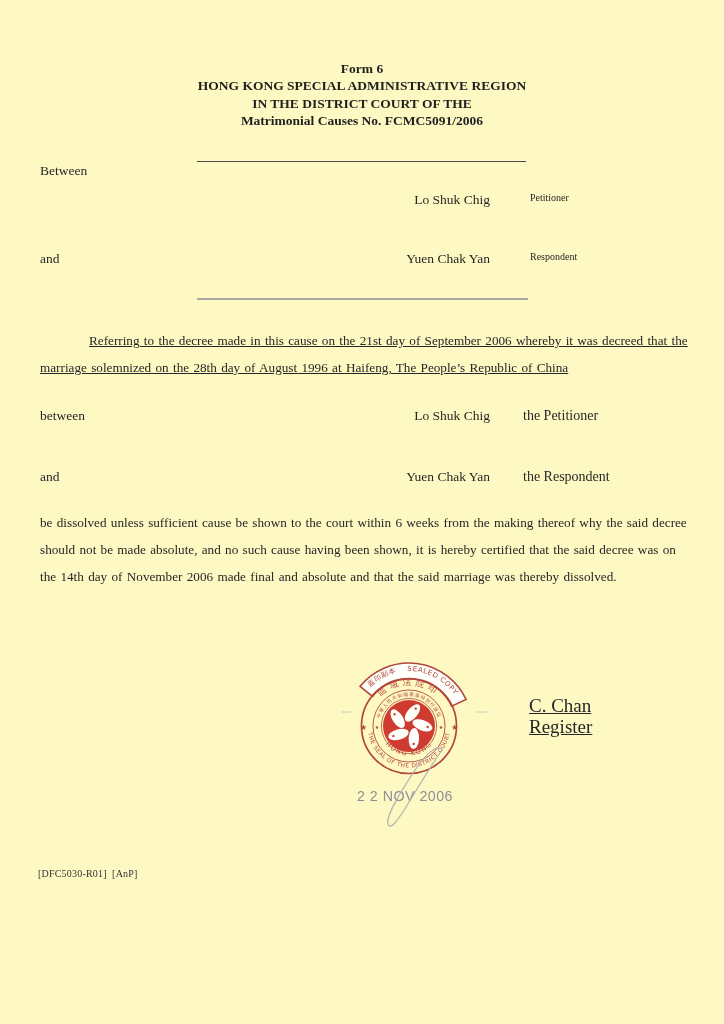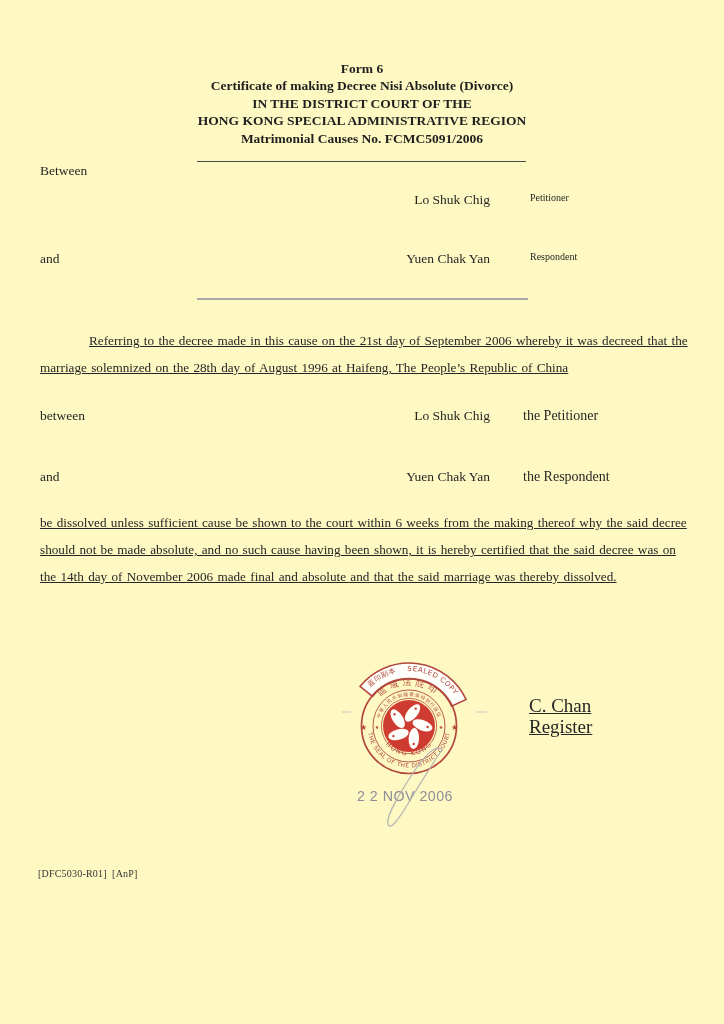--- a/index.html
+++ b/index.html
@@ -37,23 +37,22 @@
   }
   .sealsvg{position:absolute;left:330px;top:640px;width:170px;height:200px;}
 </style>
 </head>
 <body>
 
 <div class="page">
 
   <div class="hdr">
     <div>Form 6</div>
-    <div>Certificate of making Decree Nisi Absolute (Divorce)</div>
+    <div>HONG KONG SPECIAL ADMINISTRATIVE REGION</div>
     <div>IN THE DISTRICT COURT OF THE</div>
-    <div>HONG KONG SPECIAL ADMINISTRATIVE REGION</div>
     <div>Matrimonial Causes No. FCMC5091/2006</div>
   </div>
 
   <div class="rule1"></div>
 
   <div class="lbl" style="left:40px;top:163px;">Between</div>
   <div class="name" style="top:192px;">Lo Shuk Chig</div>
   <div class="role" style="top:192px;">Petitioner</div>
   <div class="lbl" style="left:40px;top:251px;">and</div>
   <div class="name" style="top:251px;">Yuen Chak Yan</div>
@@ -63,21 +62,21 @@
 
   <div class="para indent" style="top:327px;">Referring to the decree made in this cause on the 21st day of September 2006 whereby it was decreed that the marriage solemnized on the 28th day of August 1996 at Haifeng, The People’s Republic of China</div>
 
   <div class="lbl" style="left:40px;top:408px;">between</div>
   <div class="name" style="top:408px;">Lo Shuk Chig</div>
   <div class="role2" style="top:408px;">the Petitioner</div>
   <div class="lbl" style="left:40px;top:469px;">and</div>
   <div class="name" style="top:469px;">Yuen Chak Yan</div>
   <div class="role2" style="top:469px;">the Respondent</div>
 
-  <div class="para" style="top:509px;text-decoration:underline;">be dissolved unless sufficient cause be shown to the court within 6 weeks from the making thereof why the said decree should not be made absolute, and no such cause having been shown, it is hereby certified that the said decree was on the 14th day of November 2006 made final and absolute and that the said marriage was thereby dissolved.</div>
+  <div class="para" style="top:509px;">be dissolved unless sufficient cause be shown to the court within 6 weeks from the making thereof why the said decree should not be made absolute, and no such cause having been shown, it is hereby certified that the said decree was on the 14th day of November 2006 made final and absolute and that the said marriage was thereby dissolved.</div>
 
 
   <div class="datestamp">2 2 NOV 2006</div>
 
   <svg class="sealsvg" viewBox="0 0 170 200">
 
     <line x1="12" y1="72" x2="21" y2="72" stroke="#c6c6c6" stroke-width="1"></line>
     <line x1="146" y1="72" x2="157" y2="72" stroke="#c6c6c6" stroke-width="1"></line>
 
     <defs>

